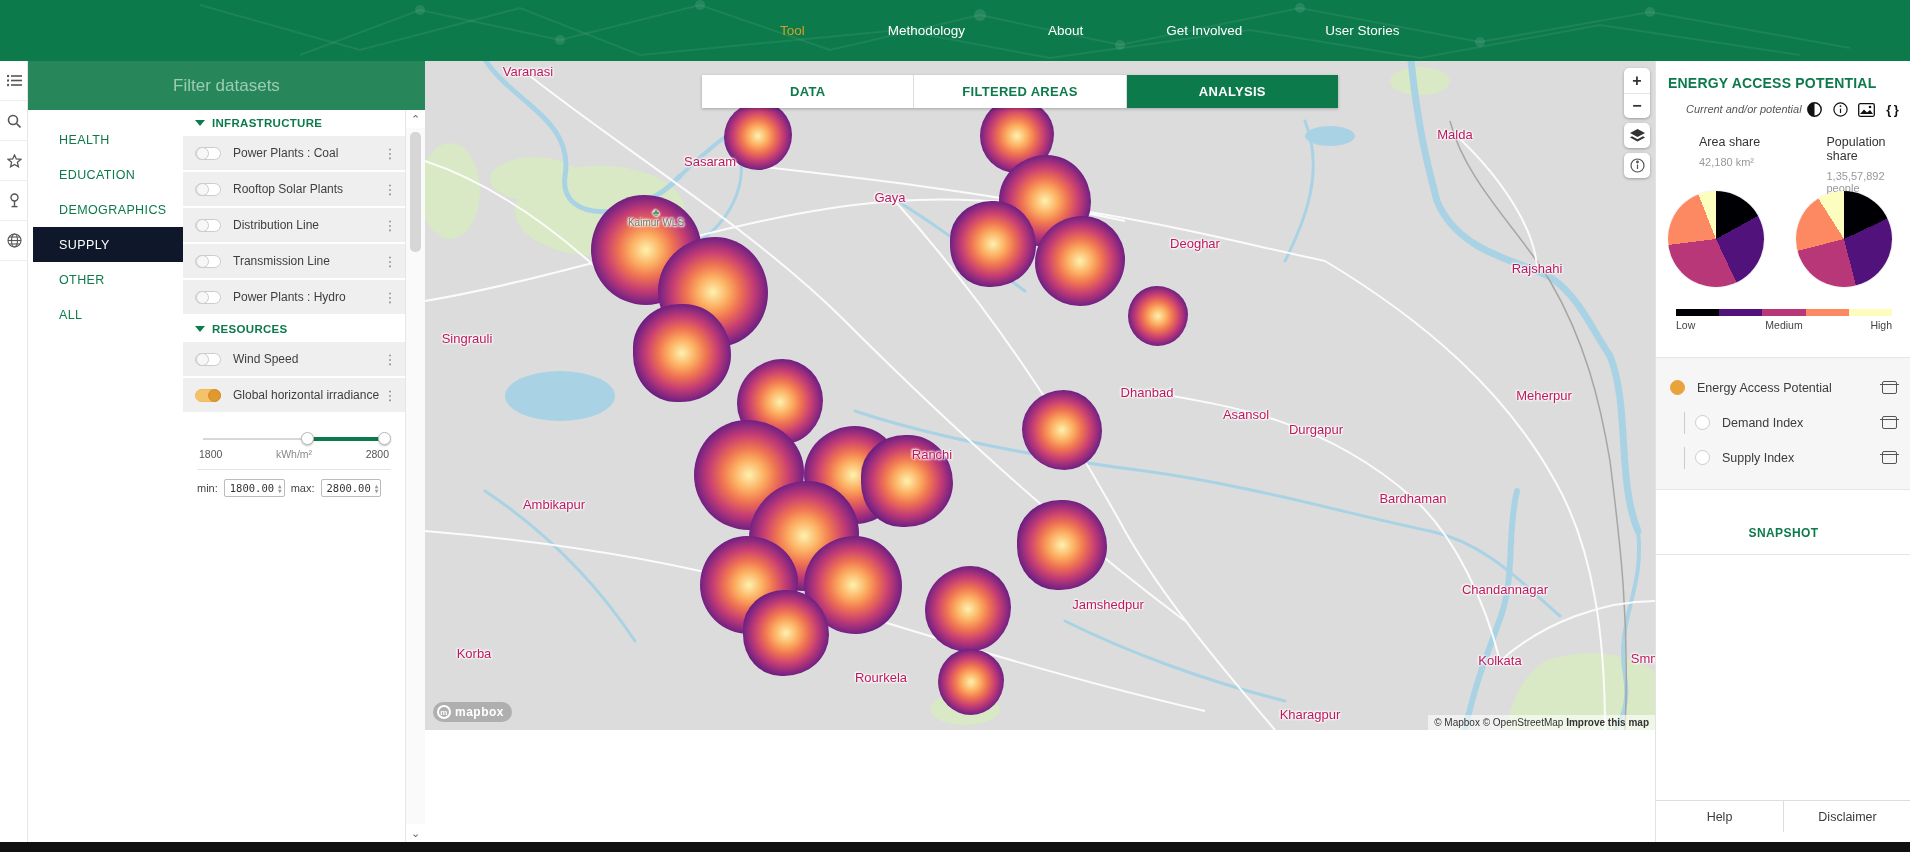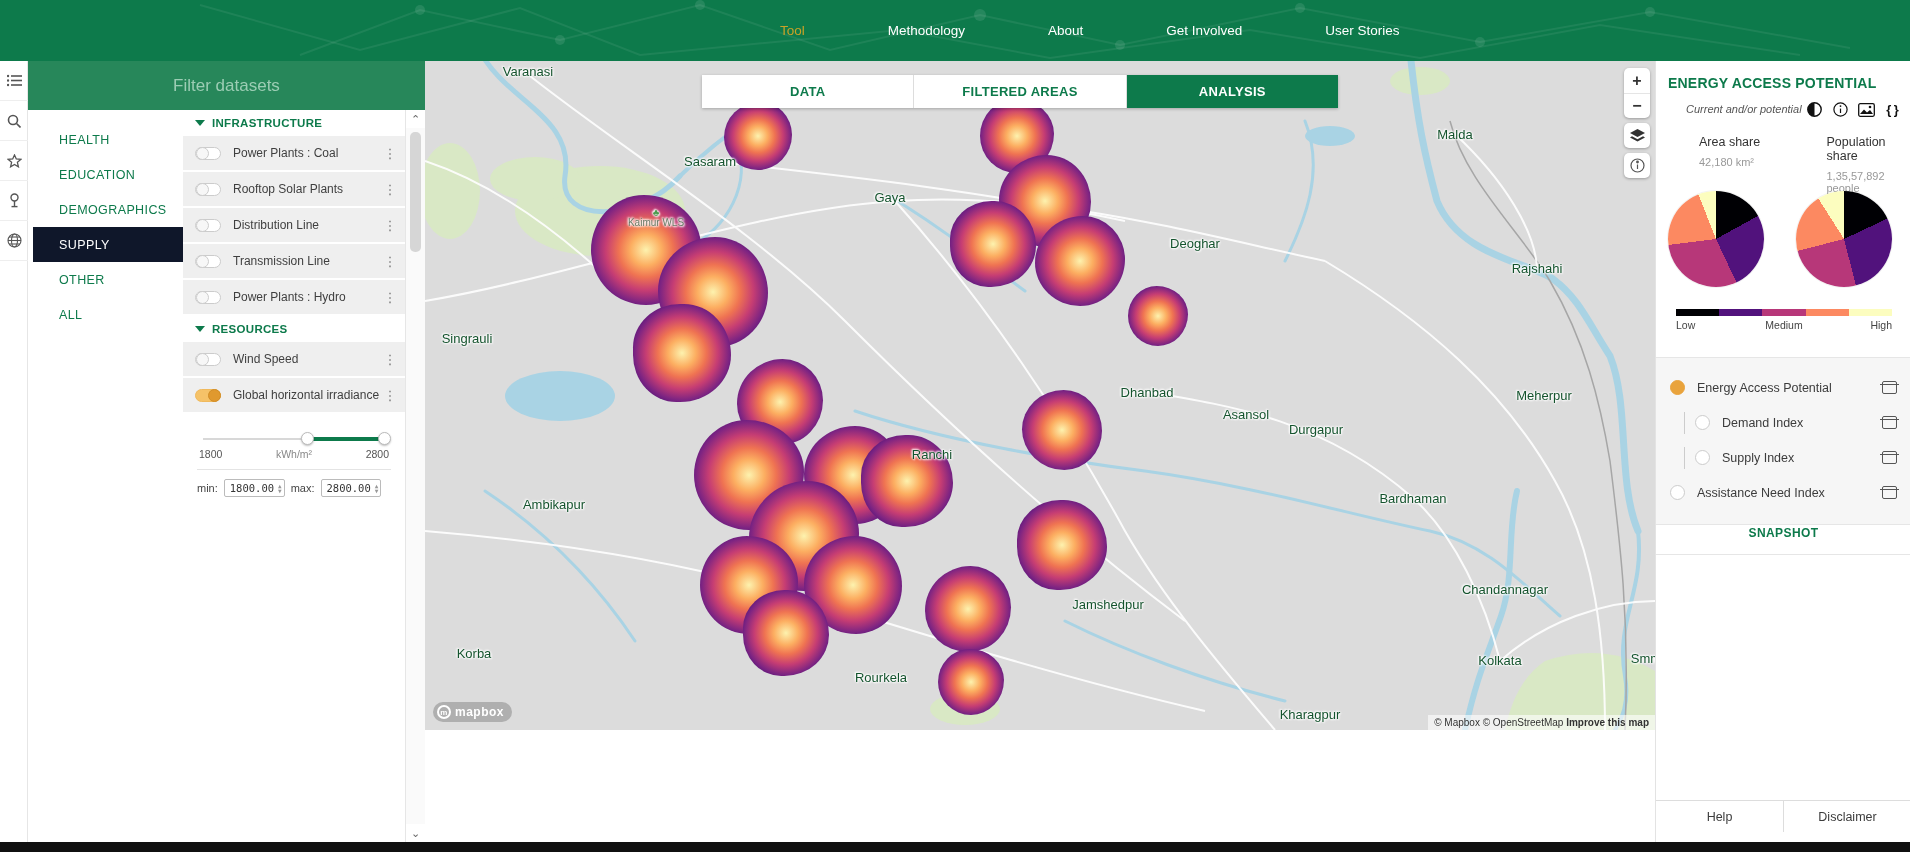--- a/index.html
+++ b/index.html
@@ -72,21 +72,21 @@
     justify-content:center; color:#666; font-size:11px; cursor:pointer; background:#fff; }
   .dsscroll .arr.up { top:0; } .dsscroll .arr.down { bottom:0; }
   .dsscroll .thumb { position:absolute; left:4px; top:22px; width:11px; height:120px;
     background:#d6d6d6; border-radius:5px; cursor:grab; }
 
   
   .map { position:absolute; left:425px; top:61px; width:1230px; height:669px; background:#dcdcdc;
     overflow:hidden; }
   .map svg.base { position:absolute; inset:0; }
   .blob { position:absolute; transform:translate(-50%,-50%); }
-  .mlabel { position:absolute; transform:translate(-50%,-50%); color:#14532d; font-size:13px;
+  .mlabel { position:absolute; transform:translate(-50%,-50%); color:#be185d; font-size:13px;
     white-space:nowrap; text-shadow:0 0 2px #fff,0 0 3px #fff,1px 1px 2px #fff,-1px -1px 2px #fff; z-index:5; }
   .mlabel.small { font-size:10px; color:#6b7a66; }
   .treeglyph { display:block; text-align:center; color:#4e9a4e; font-size:10px; line-height:9px; }
   .maptabs { position:absolute; left:277px; top:14px; display:flex; width:636px; height:33px;
     box-shadow:0 1px 3px rgba(0,0,0,.25); z-index:10; }
   .maptab { flex:1; background:#fff; color:#0d7a4b; font-size:13px; font-weight:700; letter-spacing:.3px;
     display:flex; align-items:center; justify-content:center; border-right:1px solid #ddd; cursor:pointer; }
   .maptab:last-child { border-right:none; }
   .maptab.active { background:#0d7a4b; color:#fff; }
   .mapctl { position:absolute; right:5px; z-index:10; width:26px; background:#fff; border-radius:5px;
@@ -523,25 +523,20 @@
           <span class="radio"></span>
           <span class="ilbl">Demand Index</span>
           <span class="boxicon"></span>
         </div>
         <div class="idx-row indent">
           <span class="pipe"></span>
           <span class="radio"></span>
           <span class="ilbl">Supply Index</span>
           <span class="boxicon"></span>
         </div>
-        <div class="idx-row">
-          <span class="radio"></span>
-          <span class="ilbl">Assistance Need Index</span>
-          <span class="boxicon"></span>
-        </div>
       </div>
     <div class="snapshot">SNAPSHOT</div>
     <div class="rp-foot">
       <div class="fbtn">Help</div>
       <div class="fbtn">Disclaimer</div>
     </div>
   </div>
 
   <div class="blackbar"></div>
 </div>

